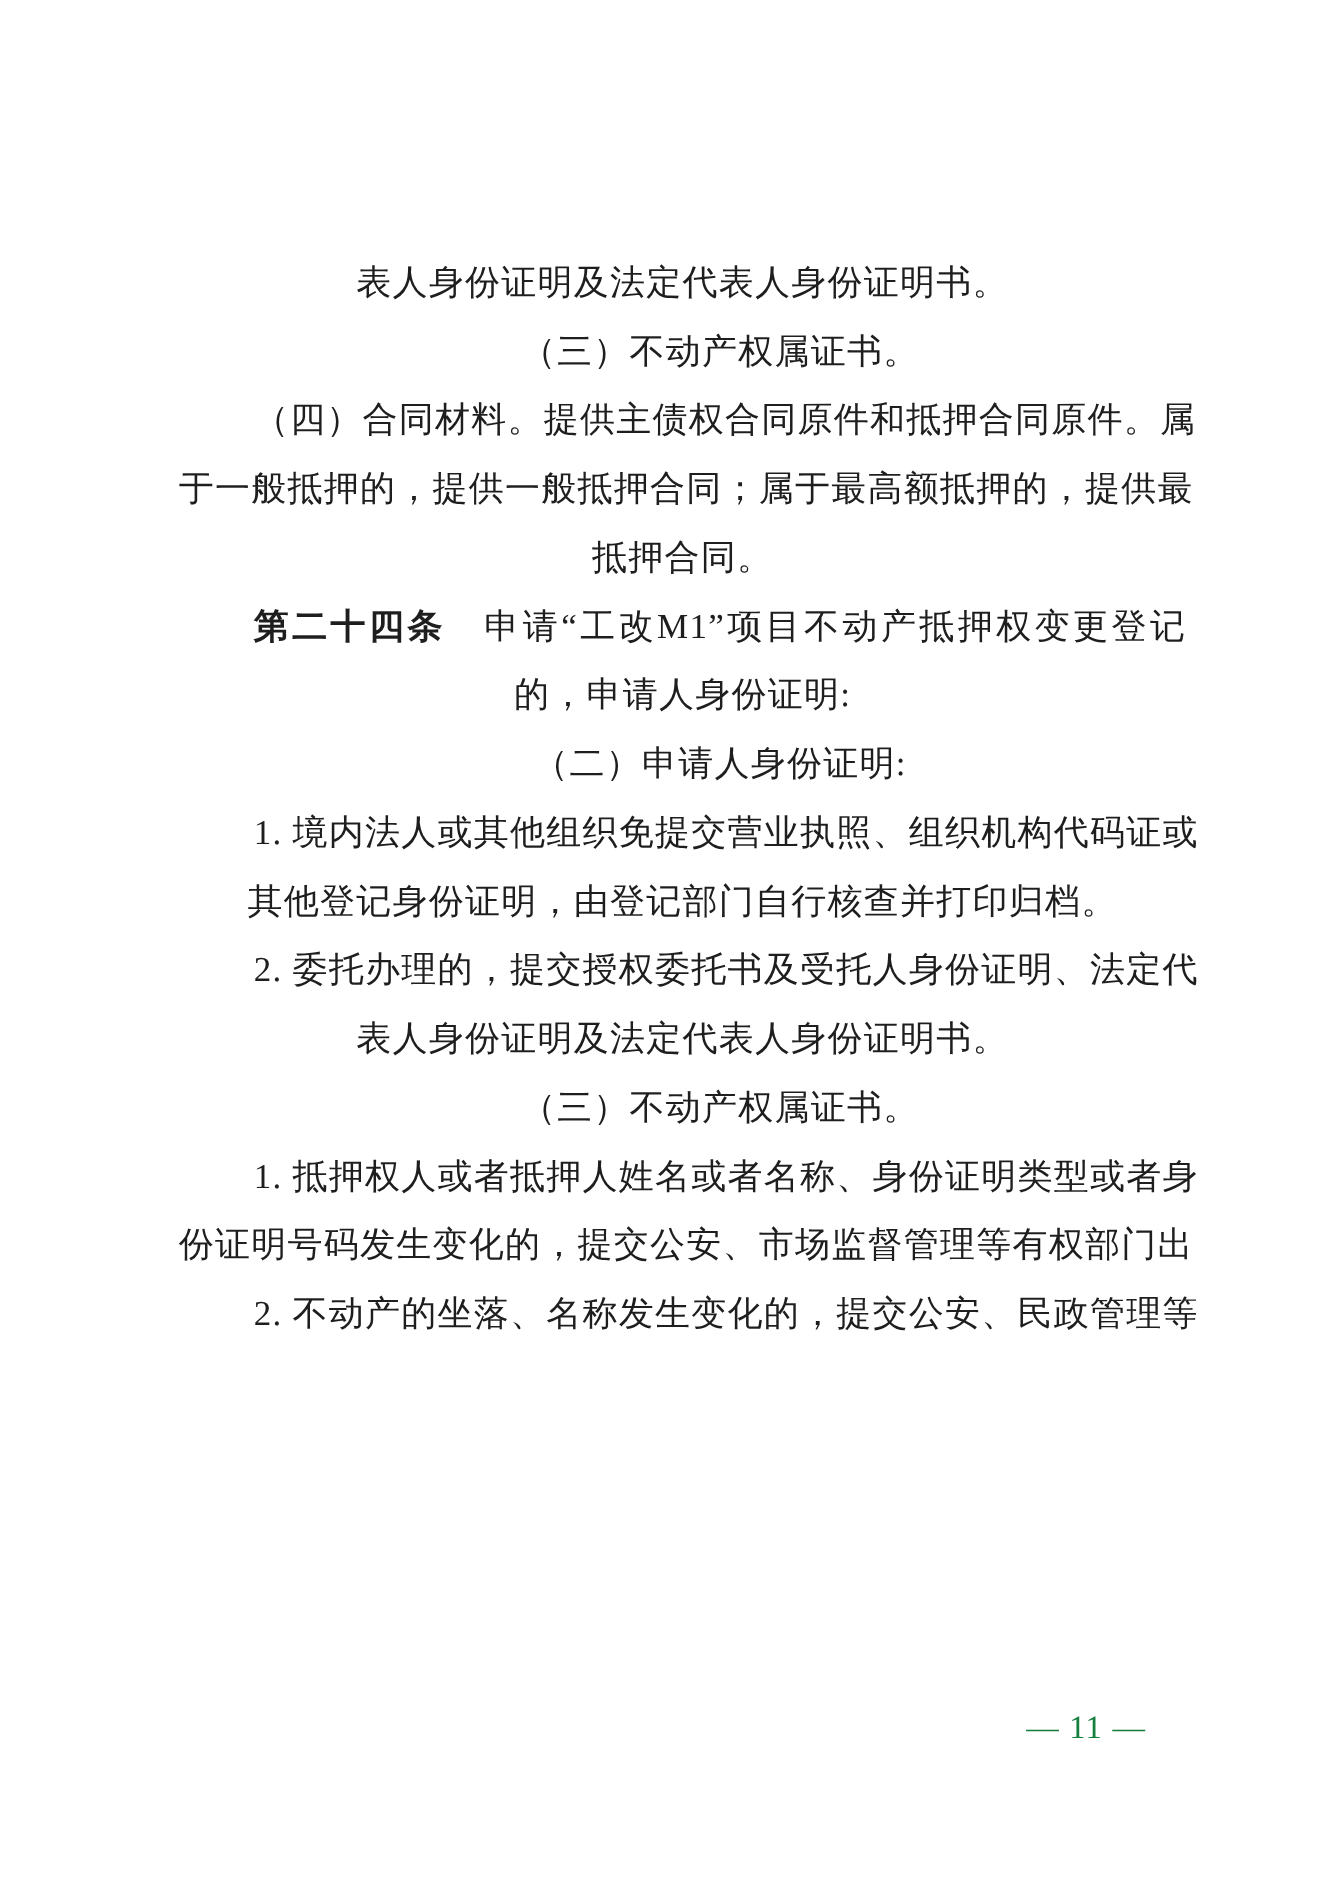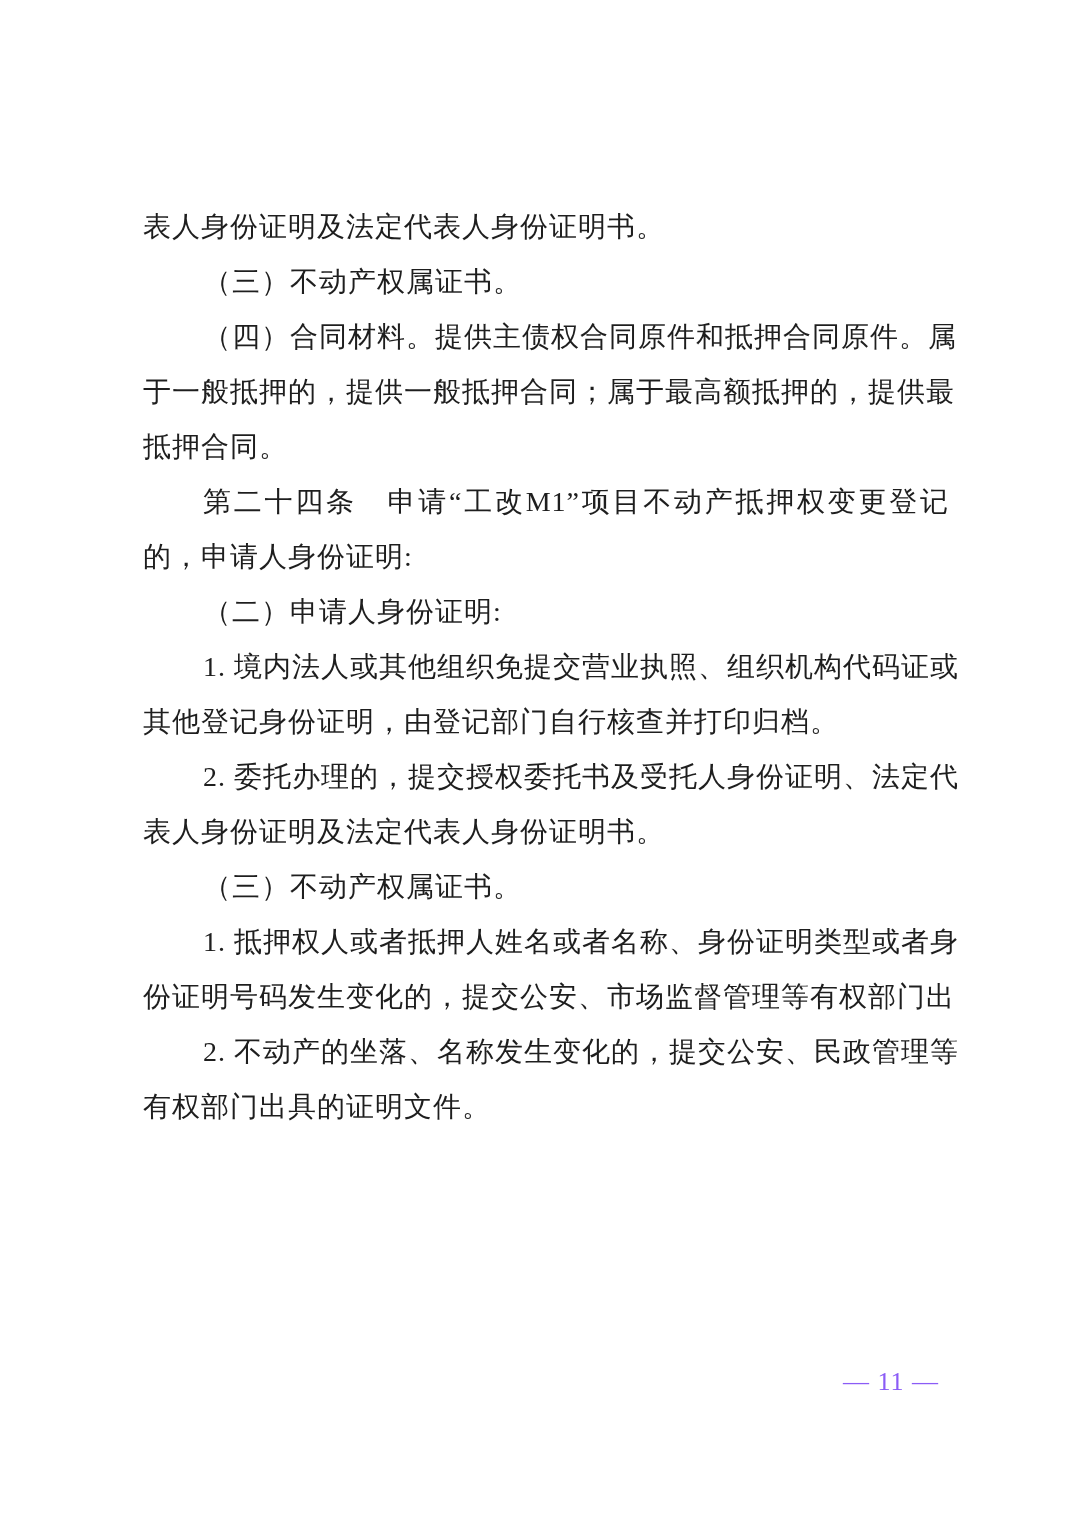--- a/index.html
+++ b/index.html
@@ -21,42 +21,42 @@
     left: 143px;
     top: 199px;
     width: 806px;
   }
   .line {
     font-size: 28px;
     line-height: 55px;
     height: 55px;
     letter-spacing: 1px;
     white-space: nowrap;
-    text-align: left;
+    text-align: center;
   }
   .line.indent {
     padding-left: 60px;
   }
   .line.fill {
     text-align: justify;
     text-align-last: justify;
     -moz-text-align-last: justify;
   }
   .line .bold {
-    font-weight: normal;
+    font-weight: bold;
     margin-top: 28px;
   }
   .page-number {
     position: absolute;
     top: 1366px;
-    right: 132px;
+    right: 154px;
     font-size: 26px;
     letter-spacing: 1px;
     line-height: 32px;
-    color: #8b5cf6;
+    color: #15803d;
     white-space: nowrap;
   }
 </style>
 </head>
 <body>
 
 <div class="page">
   <div class="content">
       <div class="line">表人身份证明及法定代表人身份证明书。</div>
       <div class="line indent">（三）不动产权属证书。</div>
@@ -67,16 +67,15 @@
       <div class="line">的，申请人身份证明:</div>
       <div class="line indent">（二）申请人身份证明:</div>
       <div class="line indent fill">1. 境内法人或其他组织免提交营业执照、组织机构代码证或</div>
       <div class="line">其他登记身份证明，由登记部门自行核查并打印归档。</div>
       <div class="line indent fill">2. 委托办理的，提交授权委托书及受托人身份证明、法定代</div>
       <div class="line">表人身份证明及法定代表人身份证明书。</div>
       <div class="line indent">（三）不动产权属证书。</div>
       <div class="line indent fill">1. 抵押权人或者抵押人姓名或者名称、身份证明类型或者身</div>
       <div class="line fill">份证明号码发生变化的，提交公安、市场监督管理等有权部门出</div>
       <div class="line indent fill">2. 不动产的坐落、名称发生变化的，提交公安、民政管理等</div>
-      <div class="line">有权部门出具的证明文件。</div>
     </div>
   <div class="page-number">— 11 —</div>
 </div>
 
 </body></html>

